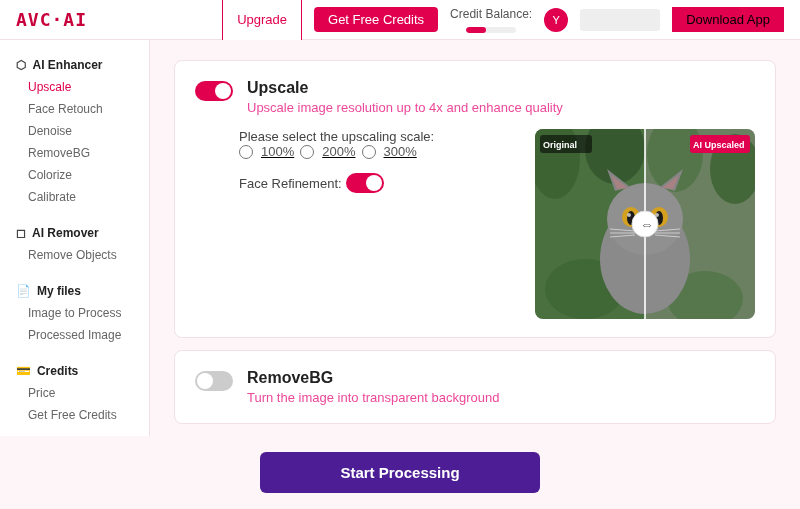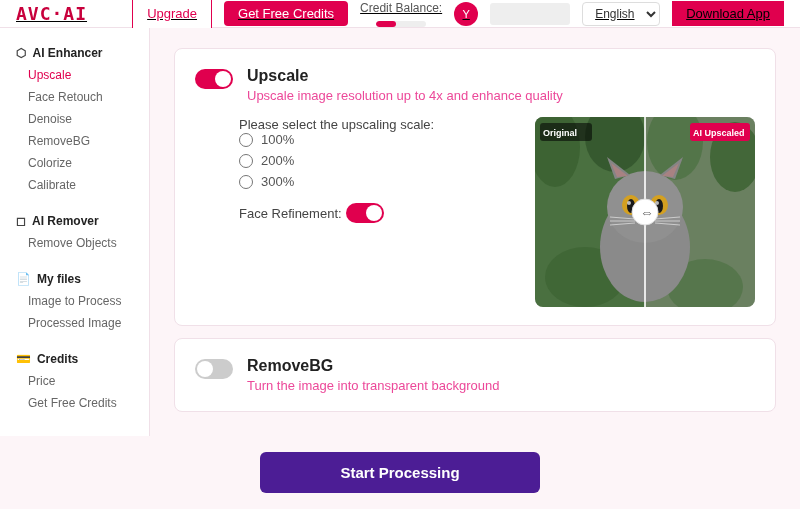--- a/index.html
+++ b/index.html
@@ -1,19 +1,19 @@
 <!DOCTYPE html>
 <html><head>
   <meta charset="utf-8">
   <style>
     * { box-sizing: border-box; margin: 0; padding: 0; }
     body { font-family: -apple-system, BlinkMacSystemFont, 'Segoe UI', sans-serif; background: #fff; width: 800px; height: 509px; overflow: hidden; display: flex; flex-direction: column; }
 
     
-    .topbar { display: flex; align-items: center; height: 28px; padding: 0 16px; border-bottom: 1px solid #f0e0e8; background: #fff; flex-shrink: 0; gap: 12px; text-decoration: underline; }
+    .topbar { display: flex; align-items: center; height: 40px; padding: 0 16px; border-bottom: 1px solid #f0e0e8; background: #fff; flex-shrink: 0; gap: 12px; }
     .logo { font-weight: 900; font-size: 18px; color: #c8003c; letter-spacing: 1px; margin-right: auto; font-family: monospace; }
     .btn-upgrade { border: 1.5px solid #e0004e; color: #e0004e; background: #fff; border-radius: 4px; padding: 16px 14px; font-size: 13px; cursor: pointer; }
     .btn-free-credits { background: #e0004e; color: #fff; border: none; border-radius: 4px; padding: 5px 14px; font-size: 13px; cursor: pointer; font-weight: 500; }
     .credit-balance { display: flex; align-items: center; gap: 6px; font-size: 12px; color: #555; flex-direction: column; }
     .credit-bar { width: 50px; height: 6px; background: #eee; border-radius: 3px; overflow: hidden; }
     .credit-bar-fill { width: 40%; height: 100%; background: #e0004e; border-radius: 3px; }
     .user-avatar { width: 24px; height: 24px; border-radius: 50%; background: #e0004e; display: flex; align-items: center; justify-content: center; color: #fff; font-size: 11px; }
     .lang-select { border: 1px solid #ddd; border-radius: 4px; padding: 3px 8px; font-size: 12px; color: #333; background: #fff; cursor: pointer; }
     .btn-download { background: #e0004e; color: #000000; border: none; border-radius: 0; padding: 5px 14px; font-size: 13px; cursor: pointer; font-weight: 500; }
 
@@ -44,21 +44,21 @@
     .toggle { position: relative; display: inline-block; width: 38px; height: 20px; }
     .toggle input { opacity: 0; width: 0; height: 0; }
     .toggle-slider { position: absolute; top: 0; left: 0; right: 0; bottom: 0; background: #ccc; border-radius: 20px; cursor: pointer; transition: 0.2s; }
     .toggle-slider:before { content: ''; position: absolute; width: 16px; height: 16px; left: 2px; bottom: 2px; background: #fff; border-radius: 50%; transition: 0.2s; }
     .toggle input:checked + .toggle-slider { background: #e0004e; }
     .toggle input:checked + .toggle-slider:before { transform: translateX(18px); }
     .toggle-off .toggle-slider { background: #ccc; }
 
     
     .upscale-label { font-size: 13px; color: #444; }
-    .scale-options { display: flex; flex-direction: column; gap: 6px; margin-bottom: 14px; }
+    .scale-options { display: flex; flex-direction: row; gap: 6px; margin-bottom: 14px; text-decoration: underline; }
     .scale-option { display: flex; align-items: center; gap: 8px; font-size: 13px; color: #555; }
     .scale-option input[type=radio] { accent-color: #e0004e; width: 14px; height: 14px; }
     .scale-option.selected { color: #e0004e; font-weight: 600; }
     .face-refinement { display: flex; align-items: center; gap: 4px; font-size: 13px; color: #444; }
 
     
     .image-preview { width: 220px; flex-shrink: 0; border-radius: 8px; overflow: hidden; position: relative; height: 190px; background: #ccc; }
 
     
     .bottom-bar { display: flex; justify-content: center; padding: 16px; background: #fdf5f8; flex-shrink: 0; }
@@ -80,23 +80,20 @@
   <button class="btn-upgrade">Upgrade</button>
   <button class="btn-free-credits">Get Free Credits</button>
   <div class="credit-balance">
     <span>Credit Balance:</span>
     <div class="credit-bar">
       <div class="credit-bar-fill"></div>
     </div>
   </div>
   <div class="user-avatar">Y</div>
   <div style="width:80px; height:22px; background:#eee; border-radius:3px;"></div>
-  <select class="lang-select">
-    <option>English</option>
-  </select>
   <button class="btn-download">Download App</button>
 </div>
 
 <div class="main-layout">
 
   <div class="sidebar">
 
     <div class="sidebar-section">
       <div class="sidebar-section-title">
         <span class="sidebar-section-icon">⬡</span>

